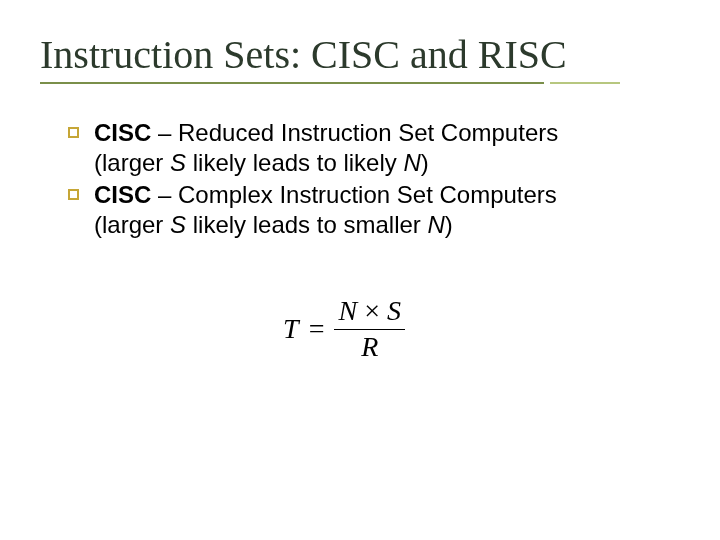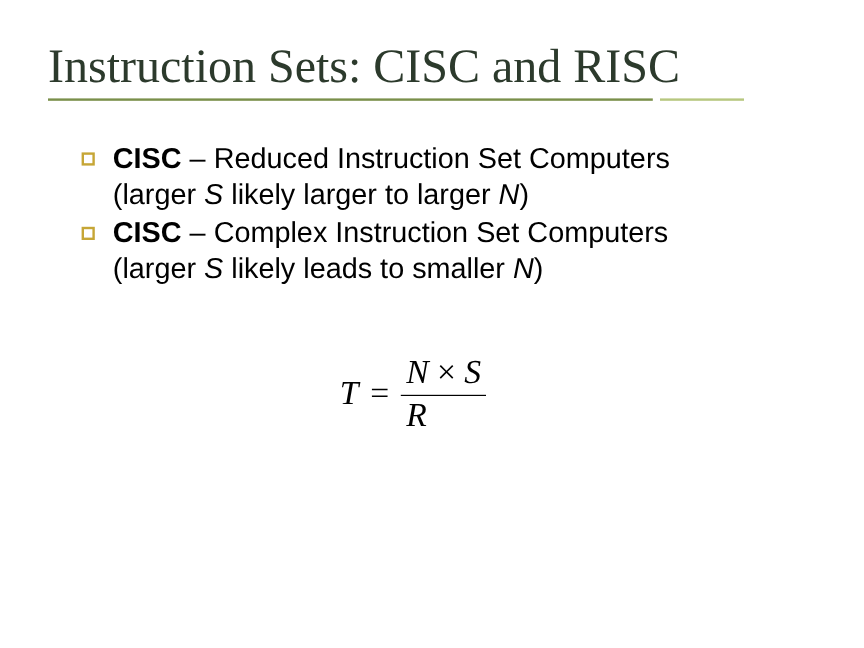--- a/index.html
+++ b/index.html
@@ -71,21 +71,21 @@
   }
   .formula .eq {
     display: inline-flex;
     align-items: center;
     gap: 10px;
     font-style: italic;
   }
   .frac {
     display: inline-flex;
     flex-direction: column;
-    align-items: flex-start;
+    align-items: center;
     line-height: 1.1;
   }
   .frac .num {
     padding: 0 4px 2px 4px;
   }
   .frac .bar {
     width: 100%;
     height: 0;
     border-top: 1.5px solid #000;
   }
@@ -103,21 +103,21 @@
 
   <div class="rules">
     <div class="rule-long"></div>
     <div class="rule-short"></div>
   </div>
 
   <div class="body">
 
     <div class="bullet-item">
       <span class="bullet-marker"></span>
-      <span class="b">CISC</span><span> – </span><span>Reduced Instruction Set Computers (larger </span><span class="i">S</span><span> likely larger to larger </span><span class="i">N</span><span>)</span>
+      <span class="b">CISC</span><span> – </span><span>Reduced Instruction Set Computers (larger </span><span class="i">S</span><span> likely leads to likely </span><span class="i">N</span><span>)</span>
     </div>
 
     <div class="bullet-item">
       <span class="bullet-marker"></span>
       <span class="b">CISC</span><span> – </span><span>Complex Instruction Set Computers (larger </span><span class="i">S</span><span> likely leads to smaller </span><span class="i">N</span><span>)</span>
     </div>
 
     <div class="formula">
       <span class="eq">
         <span>T</span>

